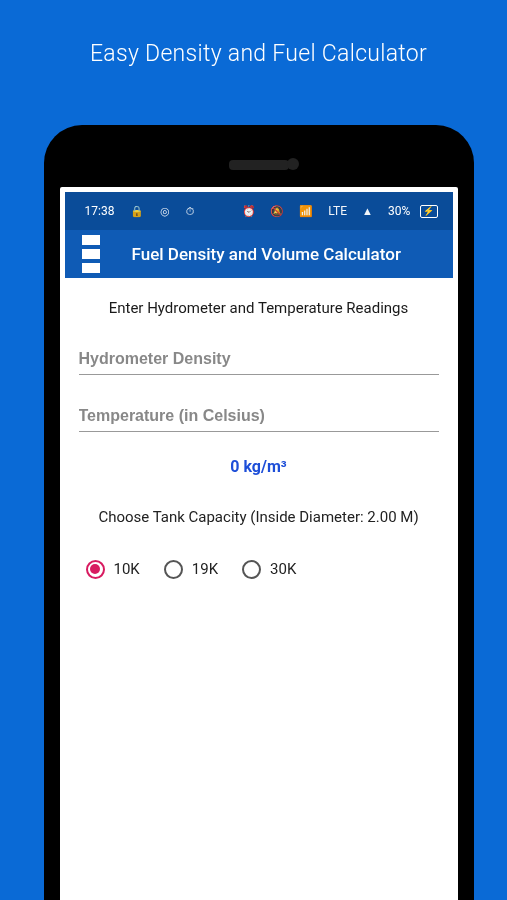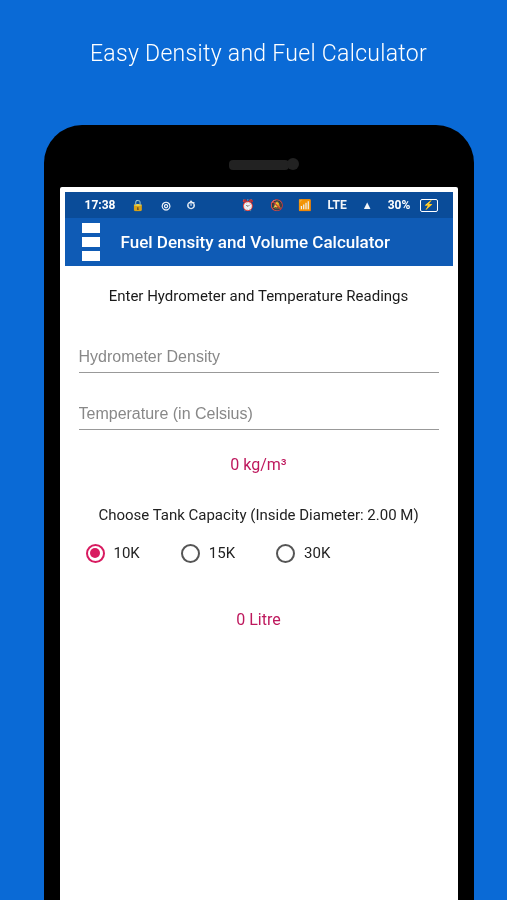--- a/index.html
+++ b/index.html
@@ -51,41 +51,40 @@
   border-radius: 50%;
 }
 .screen {
   width: 100%;
   height: 100%;
   background: #fff;
   border-radius: 2px;
   overflow: hidden;
 }
 .status-bar {
-  height: 26px;
+  height: 38px;
   background: #0a4c99;
   color: #fff;
   display: flex;
   align-items: center;
   padding: 0 10px;
   font-size: 12px;
   justify-content: space-between;
-  font-weight: bold;
 }
 .status-left { display: flex; align-items: center; gap: 6px; }
 .status-right { display: flex; align-items: center; gap: 5px; }
 .status-icon { font-size: 11px; opacity: 0.95; }
 .app-bar {
   height: 48px;
   background: #0f5bb5;
   color: #fff;
   display: flex;
   align-items: center;
   padding: 0 12px;
-  gap: 11px;
+  gap: 22px;
 }
 .hamburger {
   display: flex;
   flex-direction: column;
   gap: 4px;
   cursor: pointer;
 }
 .hamburger span {
   display: block;
   width: 18px;
@@ -96,51 +95,54 @@
   font-size: 17px;
   font-weight: 500;
 }
 .content {
   padding: 16px 14px;
   color: #222;
 }
 .section-header {
   font-size: 15px;
   text-align: center;
-  margin-bottom: 32px;
+  margin-bottom: 22px;
   font-weight: 400;
   color: #1a1a1a;
 }
 .input-field {
   border: 0;
   border-bottom: 1px solid #999;
   width: 100%;
   font-size: 16px;
   padding: 6px 0;
   color: #888;
   margin-bottom: 6px;
   outline: none;
   background: transparent;
+  font-weight: bold;
 }
 .input-field::placeholder { color: #888; }
 .spacer { height: 20px; }
 .value-display {
   text-align: center;
   font-size: 16px;
-  color: #be185d;
+  color: #1d4ed8;
   margin: 14px 0 22px;
+  font-weight: bold;
 }
 .tank-label {
   font-size: 15px;
   color: #222;
+  margin-bottom: 14px;
   text-align: center;
 }
 .radio-group {
   display: flex;
-  gap: 26px;
+  gap: 9px;
   align-items: center;
   margin-bottom: 28px;
   padding-left: 2px;
 }
 .radio-option {
   display: flex;
   align-items: center;
   gap: 4px;
   font-size: 15px;
   cursor: pointer;
@@ -224,26 +226,25 @@
 
       <div class="radio-group">
         <label class="radio-option">
           <span class="radio-circle selected">
               <span class="radio-dot"></span>
             </span>
           <span>10K</span>
         </label>
         <label class="radio-option">
           <span class="radio-circle"></span>
-          <span>15K</span>
+          <span>19K</span>
         </label>
         <label class="radio-option">
           <span class="radio-circle"></span>
           <span>30K</span>
         </label>
       </div>
 
 
-      <div class="value-display">0 Litre</div>
     </div>
 
   </div>
 </div>
 
 </body></html>

